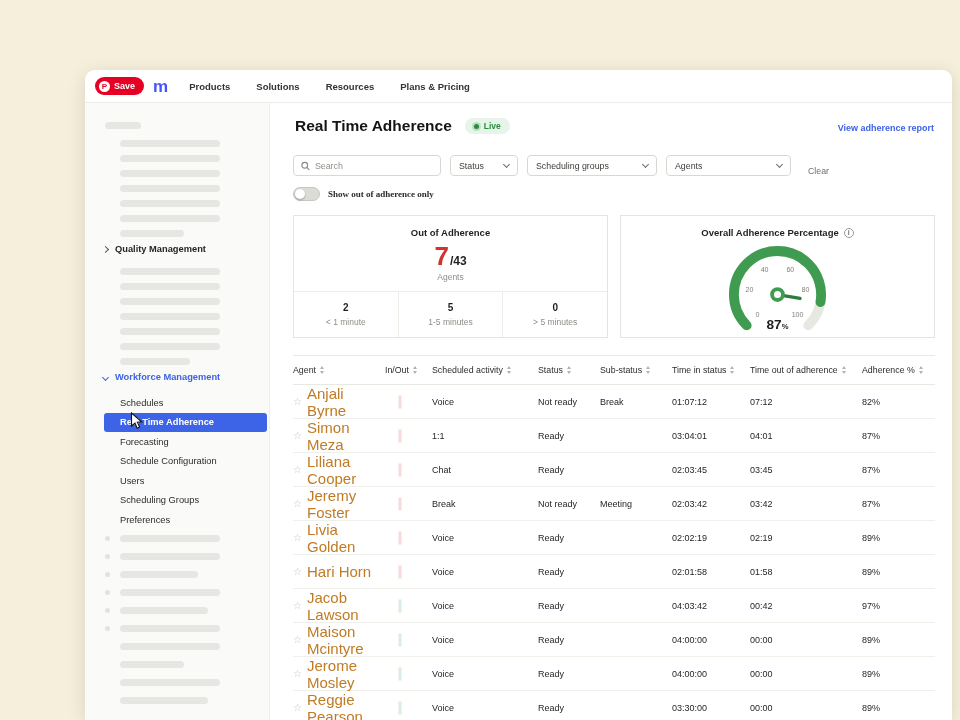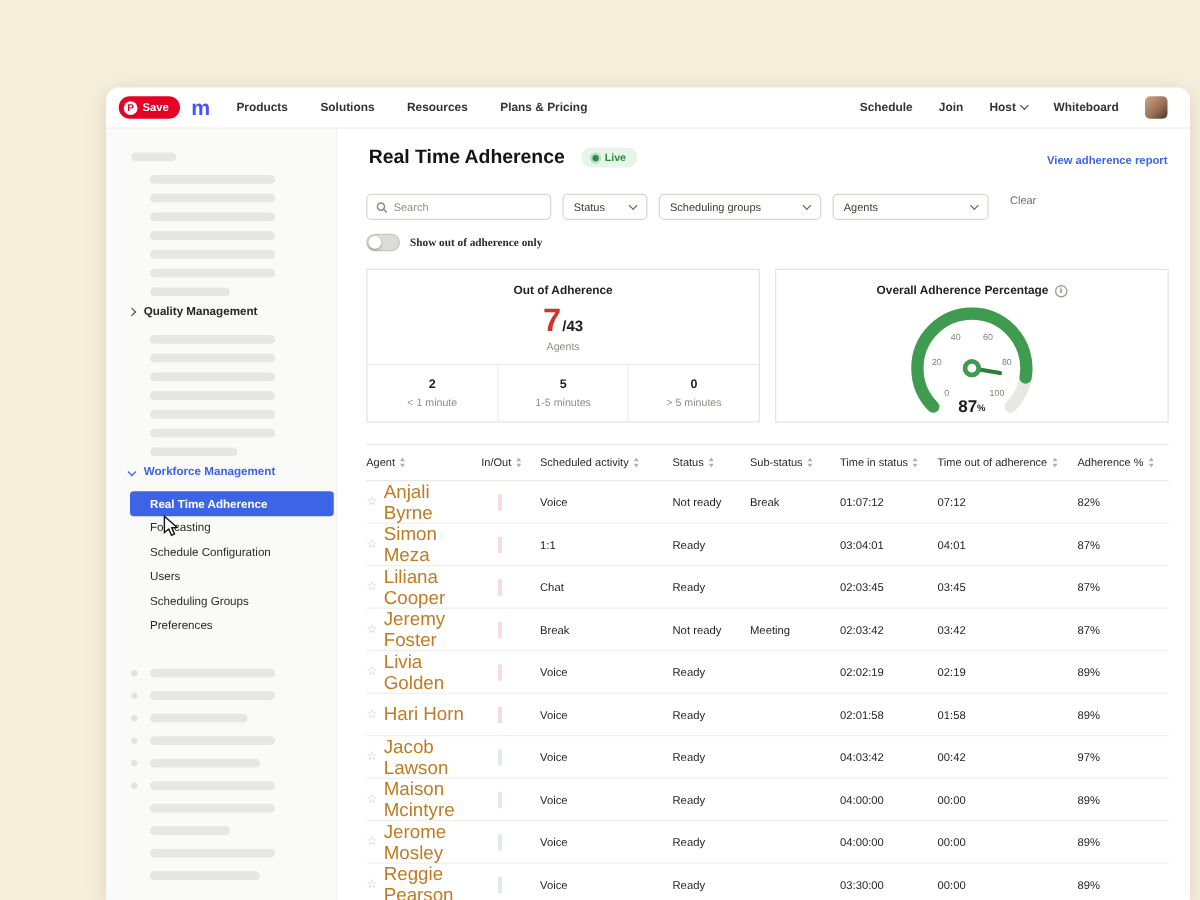--- a/index.html
+++ b/index.html
@@ -36,21 +36,21 @@
   .wm-item.selected { background: #3d63e6; color: #fff; font-weight: 600; }
 
   
   .main { flex: 1; position: relative; background: #fff; }
   .page-header { position: absolute; left: 25px; top: 14px; display: flex; align-items: center; gap: 13px; }
   .page-title { font-size: 15.5px; font-weight: 700; color: #141414; }
   .live-badge { display: flex; align-items: center; gap: 5px; background: #e6f4e9; color: #2a8c3c; border-radius: 9px; font-size: 8.5px; font-weight: 700; padding: 3px 9px; text-align: center; }
   .live-dot { width: 5px; height: 5px; border-radius: 50%; background: #2a8c3c; box-shadow: 0 0 0 2px rgba(42,140,60,.22); }
   .report-link { position: absolute; right: 18px; top: 20px; font-size: 9px; font-weight: 600; color: #3d63e6; cursor: pointer; }
 
-  .filters { position: absolute; left: 23px; top: 52px; display: flex; gap: 9px; align-items: flex-start; }
+  .filters { position: absolute; left: 23px; top: 52px; display: flex; gap: 9px; align-items: flex-end; }
   .search-box { width: 148px; height: 21px; border: 1px solid #d8d8d3; border-radius: 4px; display: flex; align-items: center; padding: 0 7px; gap: 5px; background: #fff; }
   .search-box input { border: none; outline: none; font-size: 8.8px; color: #333; width: 100%; font-family: inherit; background: transparent; }
   .search-box input::placeholder { color: #8f8f8a; }
   .dd { height: 21px; border: 1px solid #d8d8d3; border-radius: 4px; display: flex; align-items: center; justify-content: space-between; padding: 0 8px; font-size: 8.8px; color: #3c3c38; background: #fff; cursor: pointer; }
   .dd .chev { border-color: #6d6d68; margin-top: -2px; }
   .dd.status { width: 68px; } .dd.groups { width: 130px; } .dd.agents { width: 125px; }
   .clear-link { font-size: 8.8px; color: #6f6f6a; margin-left: 8px; cursor: pointer; }
 
   .toggle-row { position: absolute; left: 23px; top: 84px; display: flex; align-items: center; gap: 8px; }
   .toggle { width: 27px; height: 14px; border-radius: 7px; background: #dcdcd7; border: 1px solid #c7c7c1; position: relative; cursor: pointer; }
@@ -109,27 +109,20 @@
     <div class="nav-left">
 
         <span class="nav-item">Products</span>
 
         <span class="nav-item">Solutions</span>
 
         <span class="nav-item">Resources</span>
 
         <span class="nav-item">Plans &amp; Pricing</span>
       </div>
-    <div class="nav-right">
-      <span class="nav-item">Schedule</span>
-      <span class="nav-item">Join</span>
-      <span class="nav-item"><span>Host</span><span class="chev"></span></span>
-      <span class="nav-item">Whiteboard</span>
-      <span class="avatar"></span>
-    </div>
   </div>
 
   <div class="appbody">
 
     <div class="sidebar">
 
       <div class="skel" style="left:20px;top:19px;width:36px"></div>
       <div class="skel" style="left:35px;top:37px;width:100px"></div>
       <div class="skel" style="left:35px;top:52px;width:100px"></div>
       <div class="skel" style="left:35px;top:67px;width:100px"></div>
@@ -151,20 +144,23 @@
       <div class="skel" style="left:35px;top:240px;width:100px"></div>
       <div class="skel" style="left:35px;top:255px;width:70px"></div>
 
       <div class="side-head wm">
         <span class="chev"></span>
         <span>Workforce Management</span>
       </div>
 
       <div class="wm-items">
 
+          <div class="wm-item">
+            <span>Schedules</span>
+          </div>
 
           <div class="wm-item selected">
             <span>Real Time Adherence</span>
           </div>
 
           <div class="wm-item">
             <span>Forecasting</span>
           </div>
 
           <div class="wm-item">

